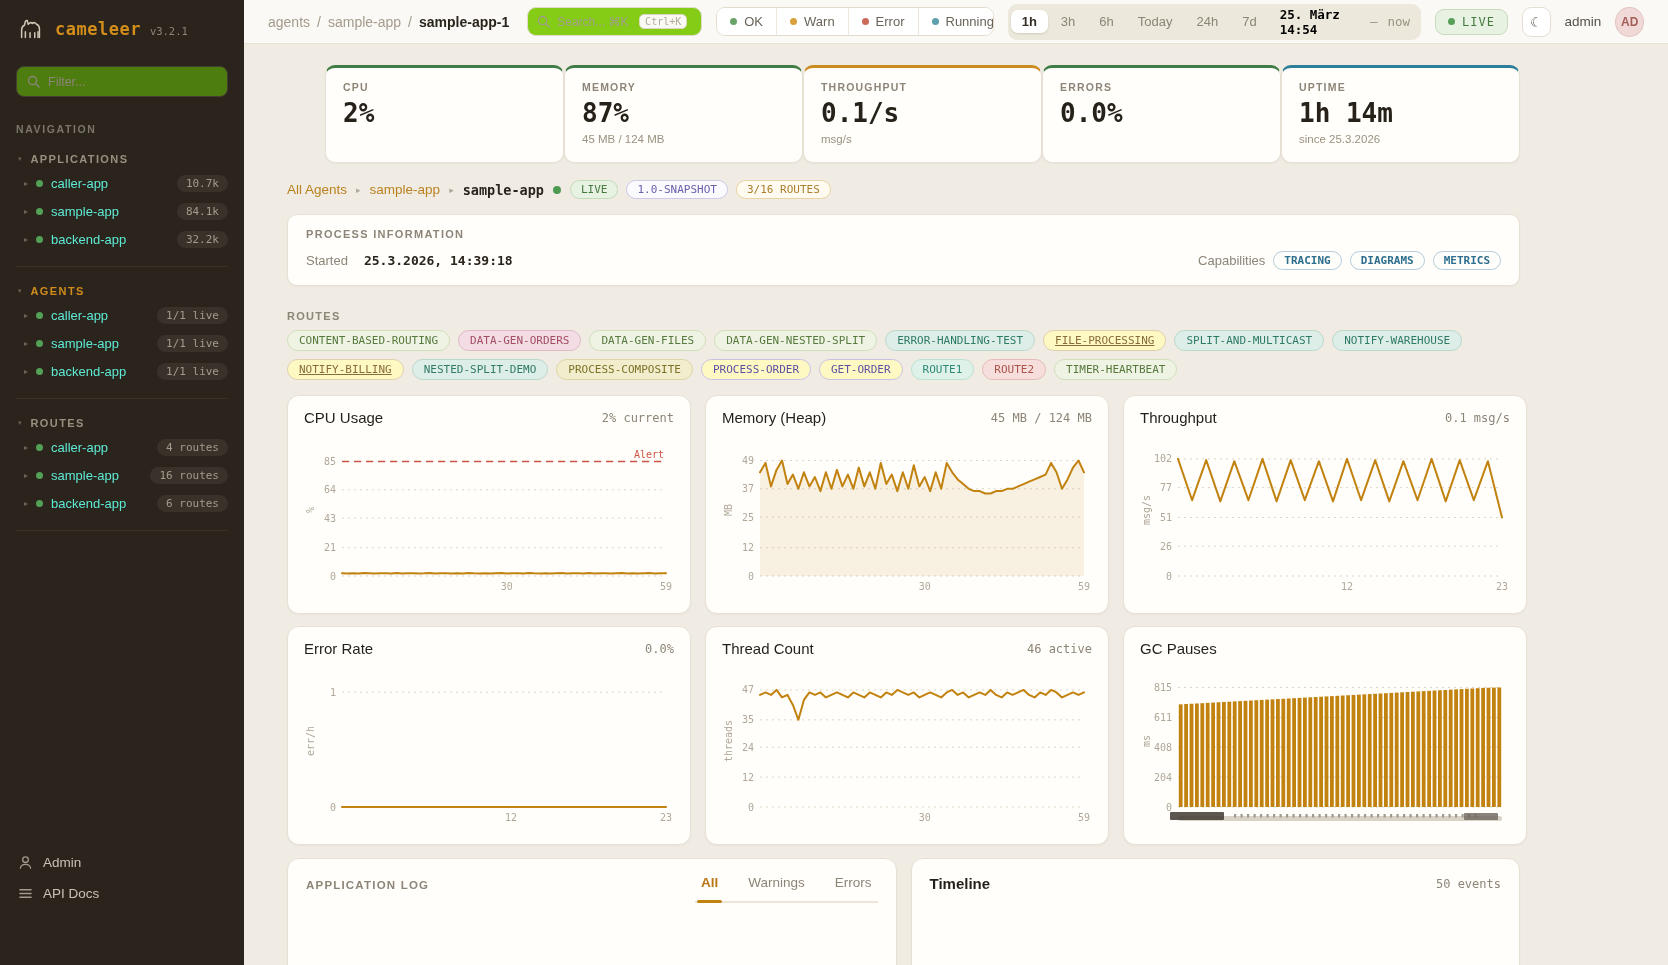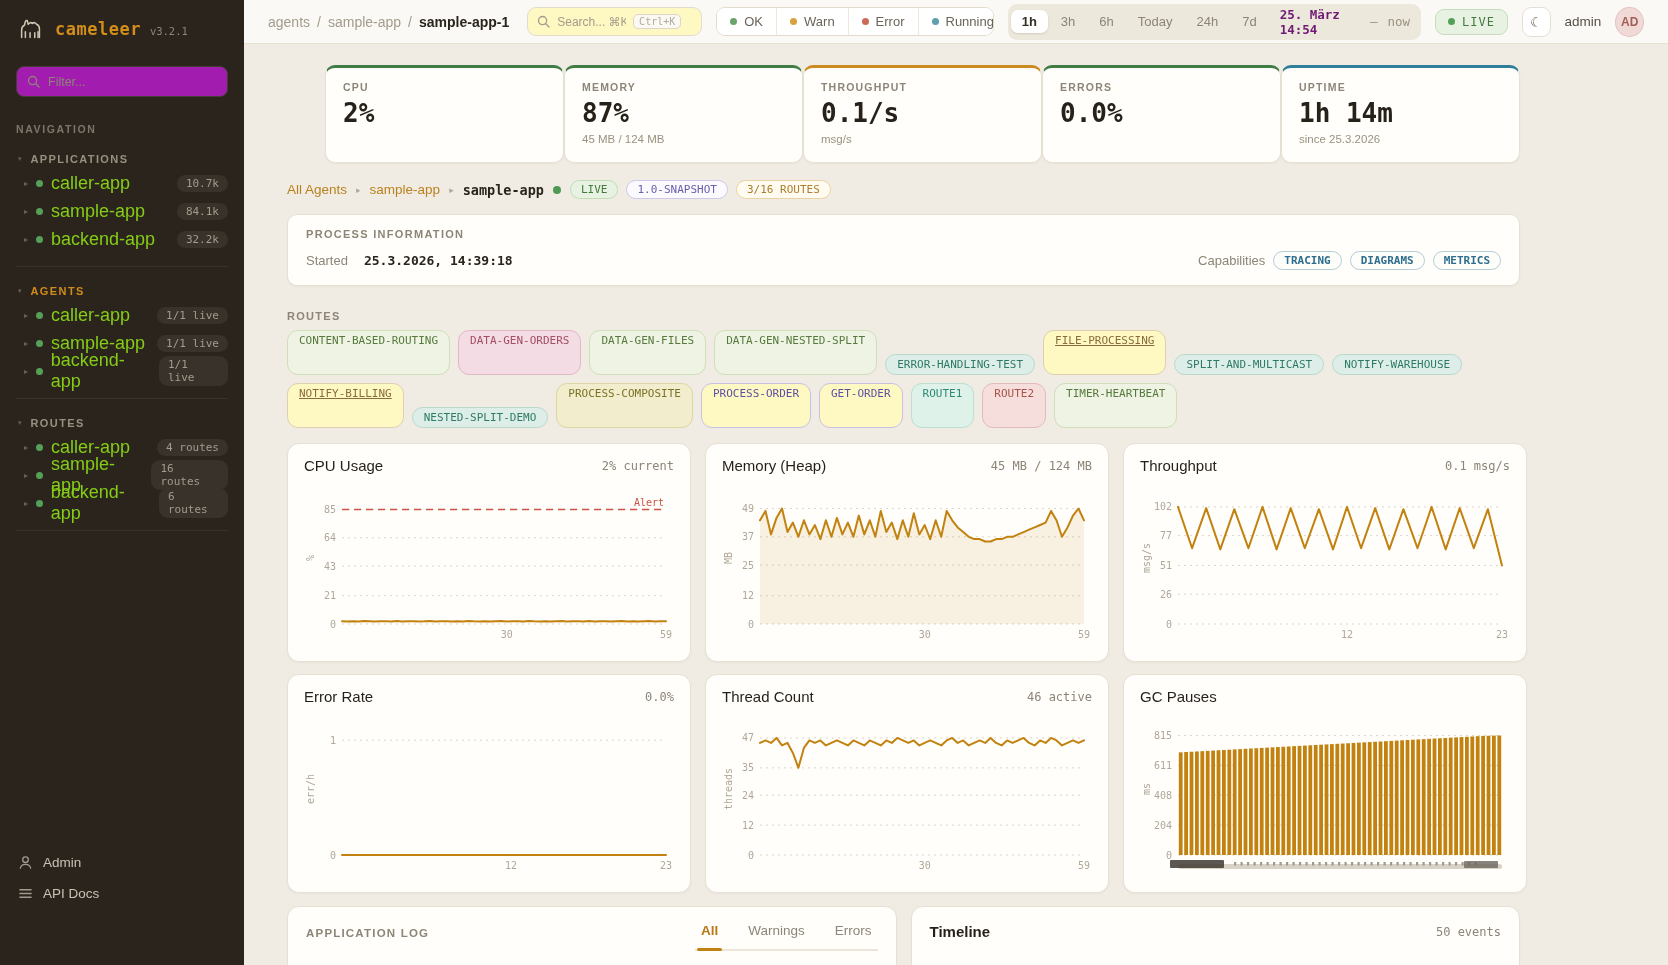--- a/index.html
+++ b/index.html
@@ -4,57 +4,57 @@
 <style>
   * { margin:0; padding:0; box-sizing:border-box; }
   html,body { width:1668px; height:965px; overflow:hidden; }
   body { display:flex; font-family:"Liberation Sans","DejaVu Sans",sans-serif; background:#f0ece4; color:#29241c; }
 
   
   .sidebar { position:relative; width:244px; min-width:244px; height:100%; background:#2a241d; padding:14px 16px 0; }
   .logo-row { display:flex; align-items:center; gap:9px; }
   .logo-text { font-family:"DejaVu Sans Mono",monospace; font-weight:bold; font-size:17px; color:#d28d1a; letter-spacing:.5px; }
   .logo-ver { font-family:"DejaVu Sans Mono",monospace; font-size:10.5px; color:#8d8578; margin-top:3px; }
-  .filter-box { margin-top:22px; display:flex; align-items:center; gap:8px; height:31px; background:#a21caf; border:1px solid #453e33; border-radius:8px; padding:0 10px; }
+  .filter-box { margin-top:22px; display:flex; align-items:center; gap:8px; height:31px; background:#4d7c0f; border:1px solid #453e33; border-radius:8px; padding:0 10px; }
   .filter-box input { flex:1; background:transparent; border:none; outline:none; font-size:12.5px; color:#d6d0c6; font-family:"Liberation Sans","DejaVu Sans",sans-serif; }
   .filter-box input::placeholder { color:#8d8578; }
   .nav-label { margin-top:26px; font-size:10.5px; letter-spacing:1.6px; color:#7d766a; font-weight:bold; }
   .nav-group { margin-top:14px; padding-bottom:13px; border-bottom:1px solid #373128; }
   .group-head { display:flex; align-items:center; gap:9px; padding:4px 0 4px 2px; cursor:pointer; }
   .group-head .caret { font-size:7px; color:#6a6254; }
   .group-title { font-size:11px; font-weight:bold; letter-spacing:1.4px; color:#98907e; }
   .group-head.active .group-title { color:#cf8c1c; }
   .nav-item { display:flex; align-items:center; gap:8px; height:28px; padding-left:8px; border-radius:6px; cursor:pointer; }
   .nav-item .chev { font-size:8px; color:#6a6254; font-family:"DejaVu Sans",sans-serif; }
   .dot { width:7px; height:7px; border-radius:50%; display:inline-block; }
   .dot.green { background:#55a057; }
-  .item-name { font-size:18px; color:#84cc16; }
+  .item-name { font-size:13px; color:#5eead4; }
   .item-badge { margin-left:auto; font-family:"DejaVu Sans Mono",monospace; font-size:11px; color:#a39b8c; background:#38322a; border-radius:9px; padding:2px 9px; }
   .sidebar-footer { position:absolute; left:16px; right:16px; bottom:56px; }
   .foot-item { display:flex; align-items:center; gap:10px; height:31px; color:#c9c2b5; font-size:13.5px; cursor:pointer; padding-left:2px; }
   .foot-item svg { opacity:.75; }
 
   
   .main { flex:1; display:flex; flex-direction:column; height:100%; }
   header { display:flex; align-items:center; height:44px; min-height:44px; background:#fbf9f5; border-bottom:1px solid #e7e1d4; padding:0 24px; gap:14px; }
   .breadcrumb { font-size:14px; color:#a39b8c; display:flex; gap:7px; align-items:center; white-space:nowrap; }
   .bc-item { cursor:pointer; }
   .bc-current { font-weight:bold; color:#29241c; }
-  .searchbox { display:flex; align-items:center; gap:7px; width:175px; height:29px; background:#fef9c3; border:1px solid #e3dccd; border-radius:9px; padding:0 20px 0 9px; margin-left:4px; }
+  .searchbox { display:flex; align-items:center; gap:7px; width:175px; height:29px; background:#84cc16; border:1px solid #e3dccd; border-radius:9px; padding:0 14px 0 9px; margin-left:4px; }
   .searchbox input { flex:1; min-width:0; border:none; outline:none; background:transparent; font-size:12px; color:#555047; font-family:"Liberation Sans","DejaVu Sans",sans-serif; }
   .searchbox input::placeholder { color:#a39b8c; }
   .kbd { font-family:"DejaVu Sans Mono",monospace; font-size:10px; color:#b3ab9b; border:1px solid #ddd5c5; border-radius:5px; padding:1px 5px; background:#fbf9f4; }
   .filter-group { display:flex; background:#fff; border:1px solid #e3dccd; border-radius:9px; overflow:hidden; }
   .filter-btn { display:flex; align-items:center; gap:7px; padding:6px 13px; font-size:13px; color:#6a6458; background:#fff; border:none; border-left:1px solid #eee8db; cursor:pointer; font-family:inherit; }
   .filter-btn:first-child { border-left:none; }
   .fdot { width:7px; height:7px; border-radius:50%; }
   .range-group { display:flex; align-items:center; background:#ece8db; border-radius:9px; padding:3px; gap:2px; }
   .range-btn { border:none; background:transparent; font-size:13px; color:#8d8577; padding:4px 11px; border-radius:7px; cursor:pointer; font-family:inherit; }
   .range-btn.active { background:#fff; color:#332d24; font-weight:bold; box-shadow:0 1px 2px rgba(60,50,30,.15); }
-  .date-main { font-family:"DejaVu Sans Mono",monospace; font-size:12.5px; font-weight:bold; color:#701a75; margin-left:10px; }
+  .date-main { font-family:"DejaVu Sans Mono",monospace; font-size:12.5px; font-weight:bold; color:#000000; margin-left:10px; }
   .date-dim { font-family:"DejaVu Sans Mono",monospace; font-size:12.5px; color:#9a927f; margin:0 4px; }
   .live-pill { margin-left:auto; display:flex; align-items:center; gap:7px; background:#e8f2e3; border:1px solid #c6dcbc; border-radius:9px; padding:5px 12px; cursor:pointer; }
   .live-pill span.lbl { font-family:"DejaVu Sans Mono",monospace; font-size:12px; color:#447a3e; letter-spacing:1px; }
   .theme-btn { width:30px; height:30px; background:#fff; border:1px solid #e5dfd3; border-radius:9px; cursor:pointer; display:flex; align-items:center; justify-content:center; }
   .moon::before { content:"☾"; font-family:"DejaVu Sans",sans-serif; font-size:14px; color:#6a6458; }
   .user-name { font-size:13.5px; color:#555047; }
   .avatar { width:30px; height:30px; border-radius:50%; background:#f0d9d7; border:1px solid #e2c4c1; color:#a35e57; font-size:12px; font-weight:bold; display:flex; align-items:center; justify-content:center; cursor:pointer; }
 
   .content { width:1233px; margin-left:43px; padding-top:21px; }
 
@@ -85,21 +85,21 @@
   .proc-caps { margin-left:auto; display:flex; align-items:center; gap:8px; }
   .cap-badge { font-family:"DejaVu Sans Mono",monospace; font-size:11px; padding:2px 10px; border-radius:10px; background:#fdfdfa; border:1px solid #b6ccd8; color:#2d6e8e; font-weight:bold; }
 
   
   .routes-section { margin-top:24px; }
   .routes-label { font-size:11px; letter-spacing:1.3px; color:#8d8577; font-weight:bold; }
   .chips { display:flex; flex-wrap:wrap; gap:8px; margin-top:8px; }
   .chip { font-family:"DejaVu Sans Mono",monospace; font-size:11px; padding:3px 11px; border-radius:11px; border:1px solid; cursor:pointer; }
   .tone-green  { background:#eef3e4; border-color:#cfdfb9; color:#56793c; }
   .tone-pink   { background:#f3dce3; border-color:#dfb9c6; color:#a34e66; }
-  .tone-teal   { background:#ddeee8; border-color:#b9d8cb; color:#2f7a66;margin-top:24px; }
+  .tone-teal   { background:#ddeee8; border-color:#b9d8cb; color:#2f7a66; }
   .tone-tan    { background:#fef9c3; border-color:#dfcfae; color:#8a6c38;text-decoration:underline; }
   .tone-yellow { background:#f1edcd; border-color:#ddd5a3; color:#7c7226; }
   .tone-purple { background:#fef9c3; border-color:#c9c1e3; color:#5c50a2; }
   .tone-mint   { background:#def2ea; border-color:#b9e0d2; color:#2f8a74; }
   .tone-rose   { background:#f6dedd; border-color:#e3bcba; color:#ab5249; }
 
   
   .charts-grid { display:grid; grid-template-columns:repeat(3,1fr); gap:12px 14px; margin-top:15px; }
   .chart-card { background:#fffefb; border:1px solid #e7e1d4; border-radius:12px; height:219px; padding:13px 16px; box-shadow:0 1px 2px rgba(80,70,50,.05); }
   .chart-head { display:flex; align-items:center; }

